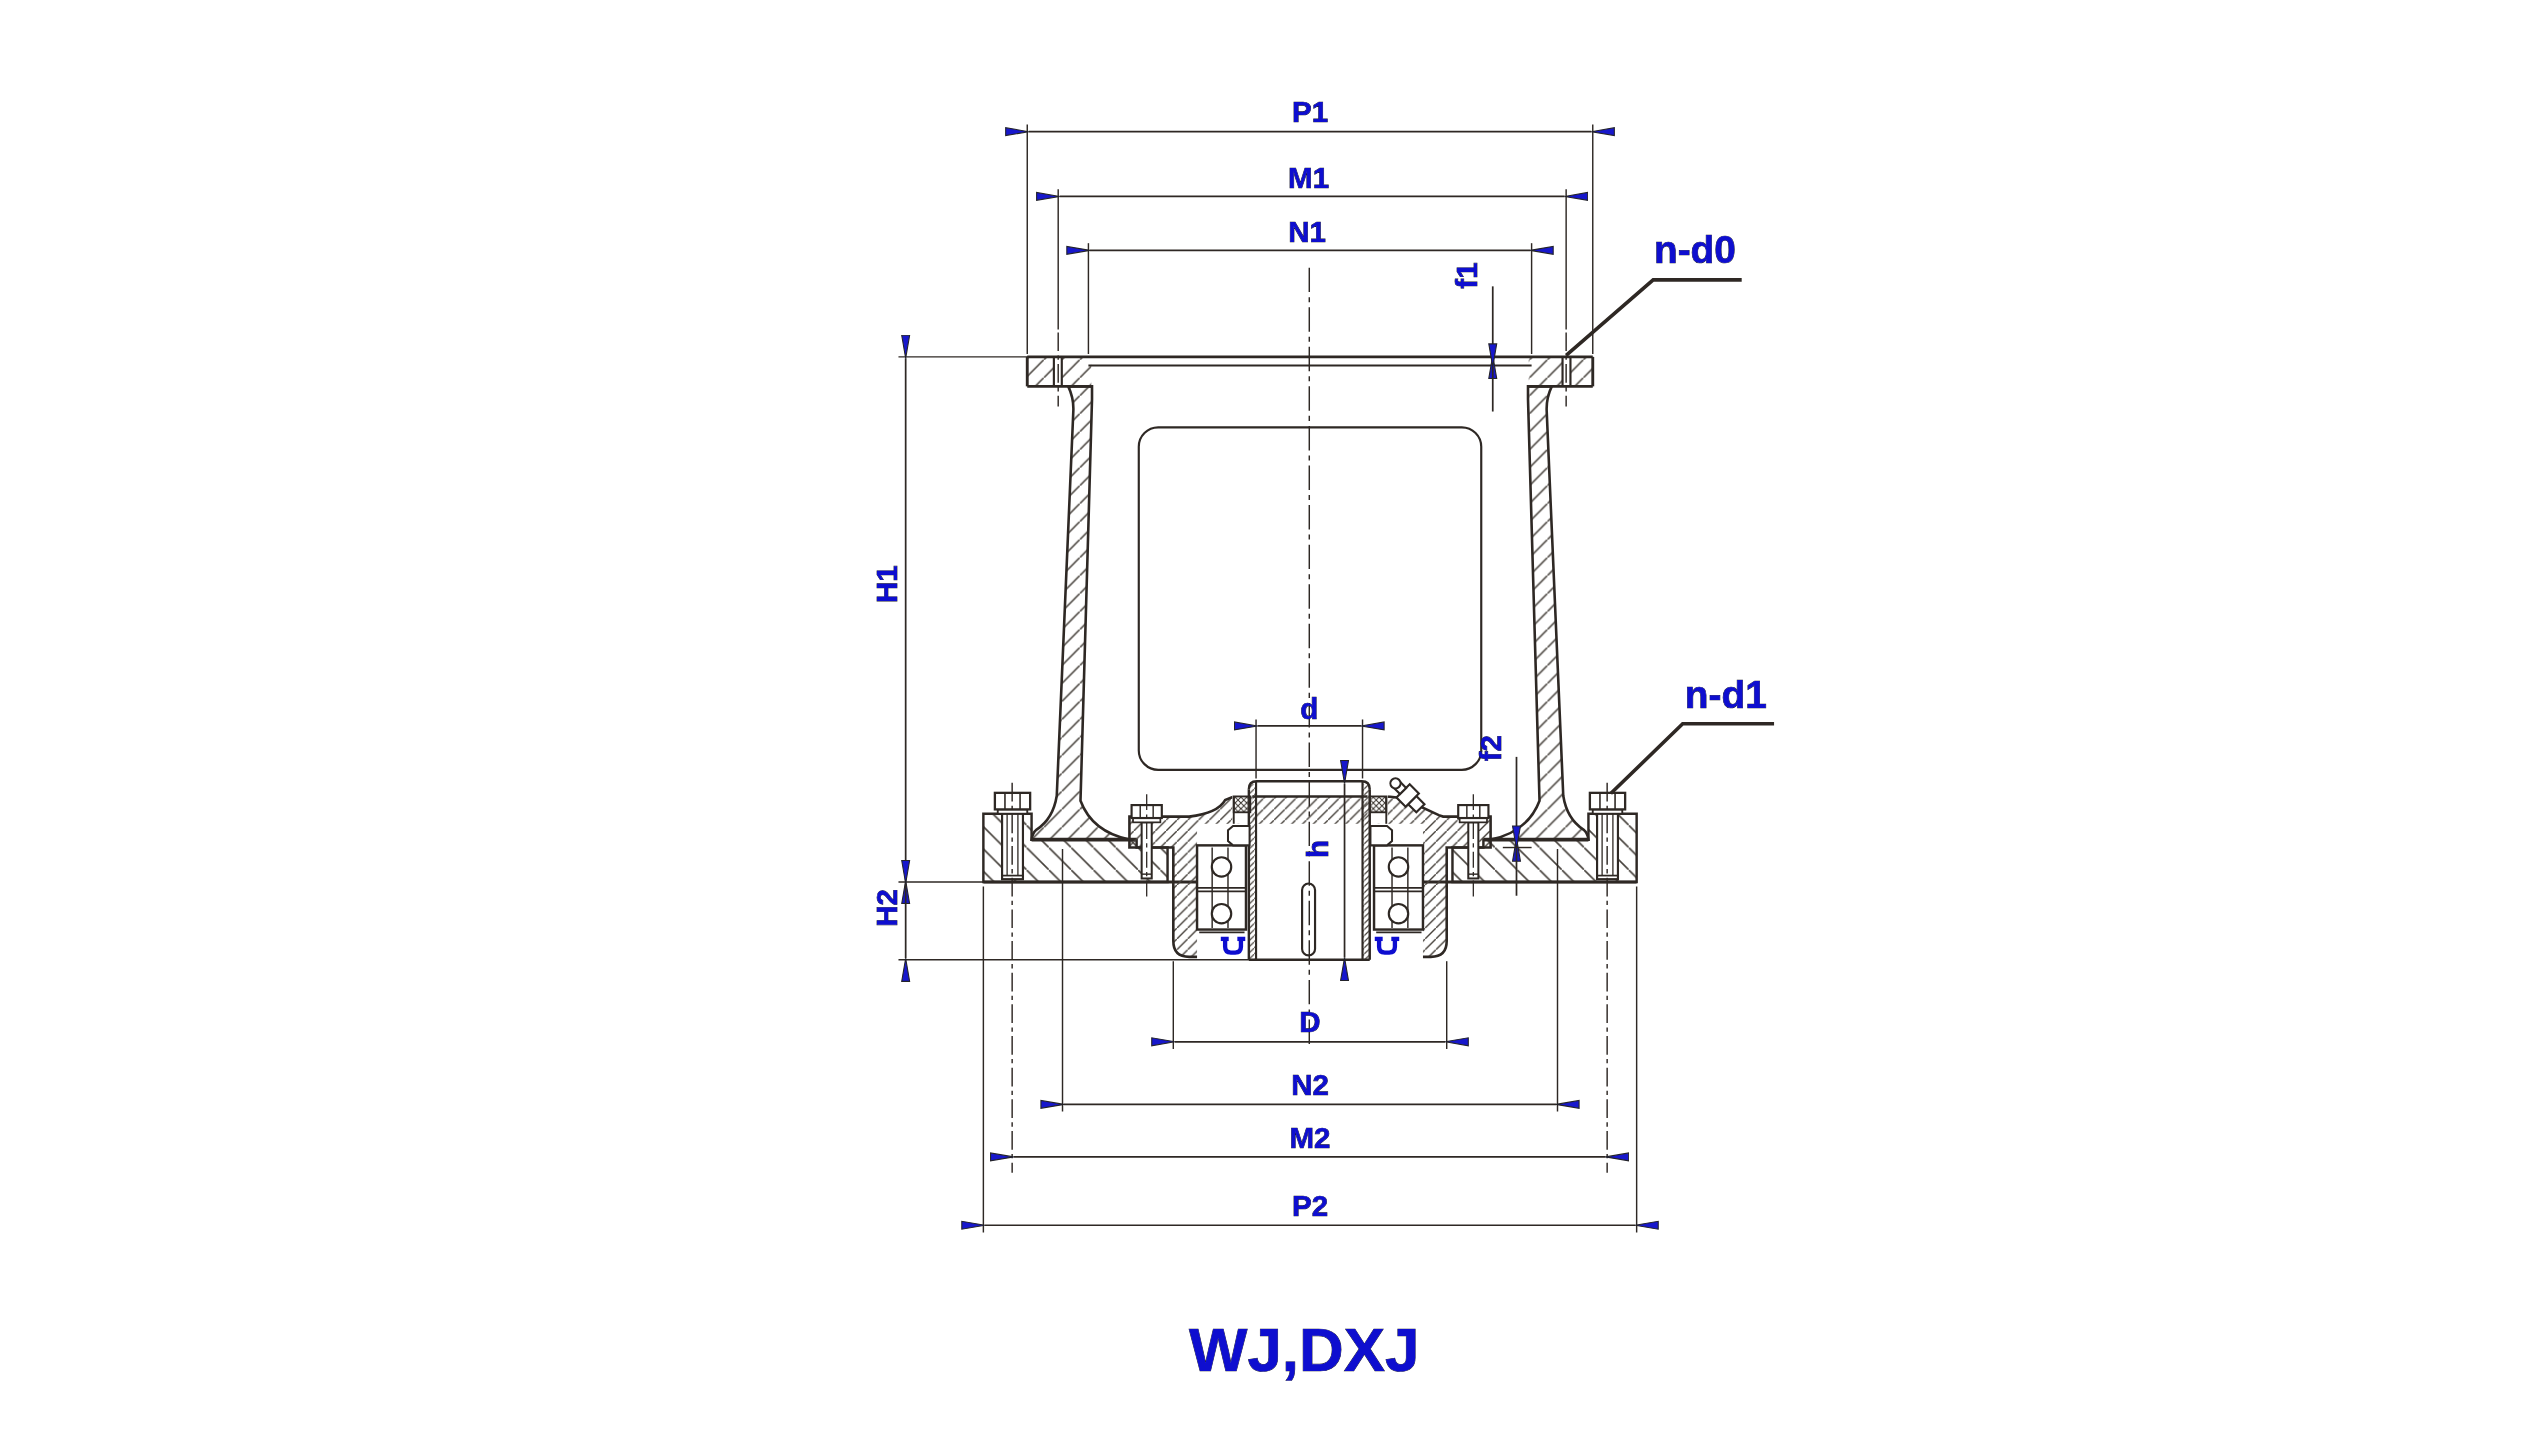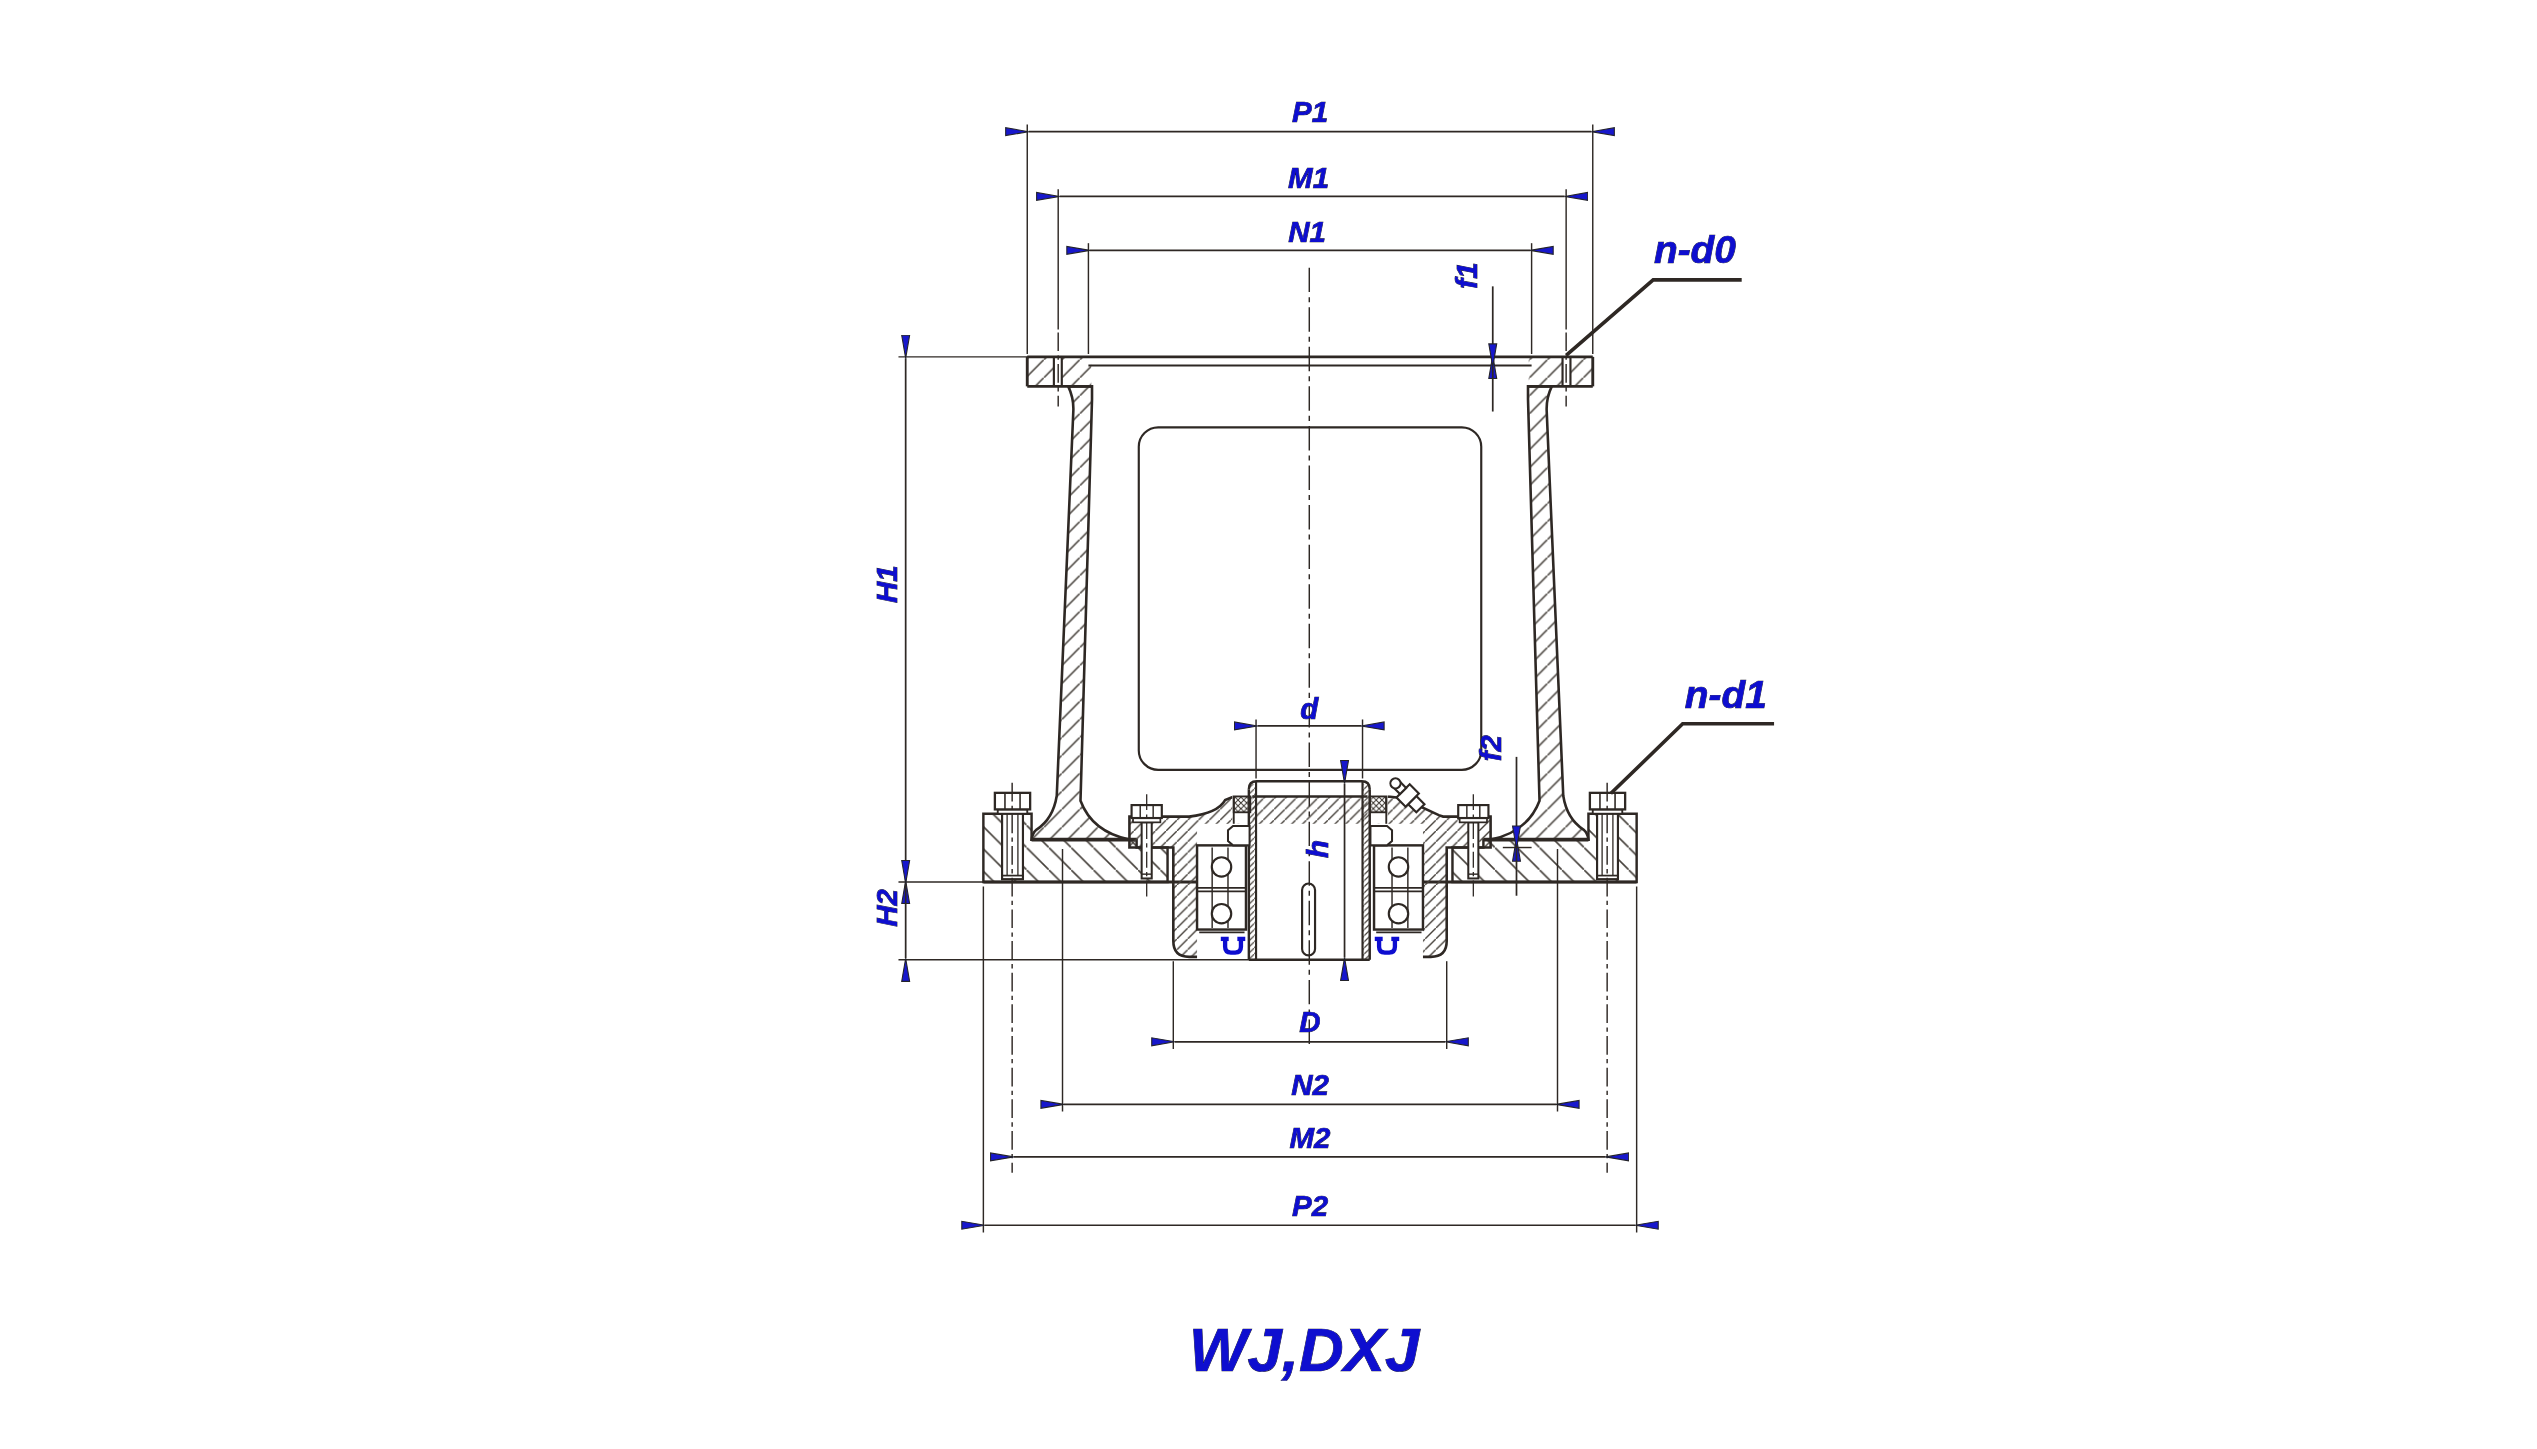--- a/index.html
+++ b/index.html
@@ -1,17 +1,17 @@
 <!DOCTYPE html>
 <html style="font-size:11.5px"><head>
 <meta charset="utf-8">
 <style>
   html,body{margin:0;padding:0;background:#ffffff;}
   .page{position:relative;width:2538px;height:1449px;background:#ffffff;overflow:hidden;
-        font-family:"Liberation Sans", sans-serif;font-style:italic;}
+        font-family:"Liberation Sans", sans-serif;}
   svg{position:absolute;left:0;top:0;}
   .dimtxt{font-family:"Liberation Sans", sans-serif;font-weight:bold;fill:#0e0ecf;
           stroke:#1c1c24;stroke-width:1;paint-order:stroke;}
   .t40{font-size:41px;}
   .t52{font-size:54px;}
   .t84{font-size:86px;}
 </style>
 </head>
 <body>
 

